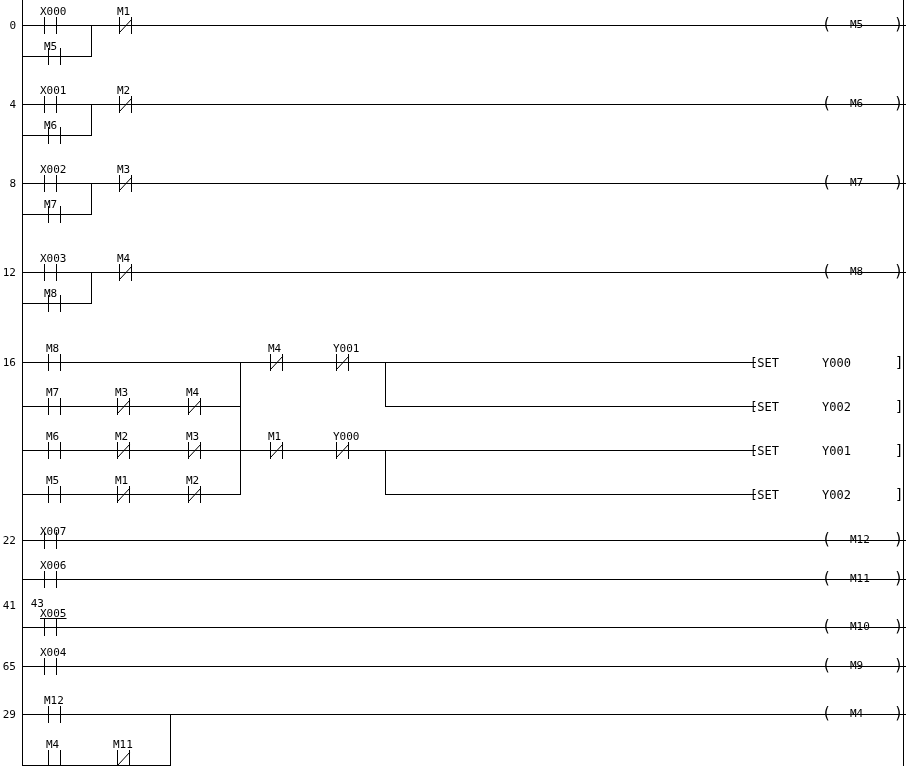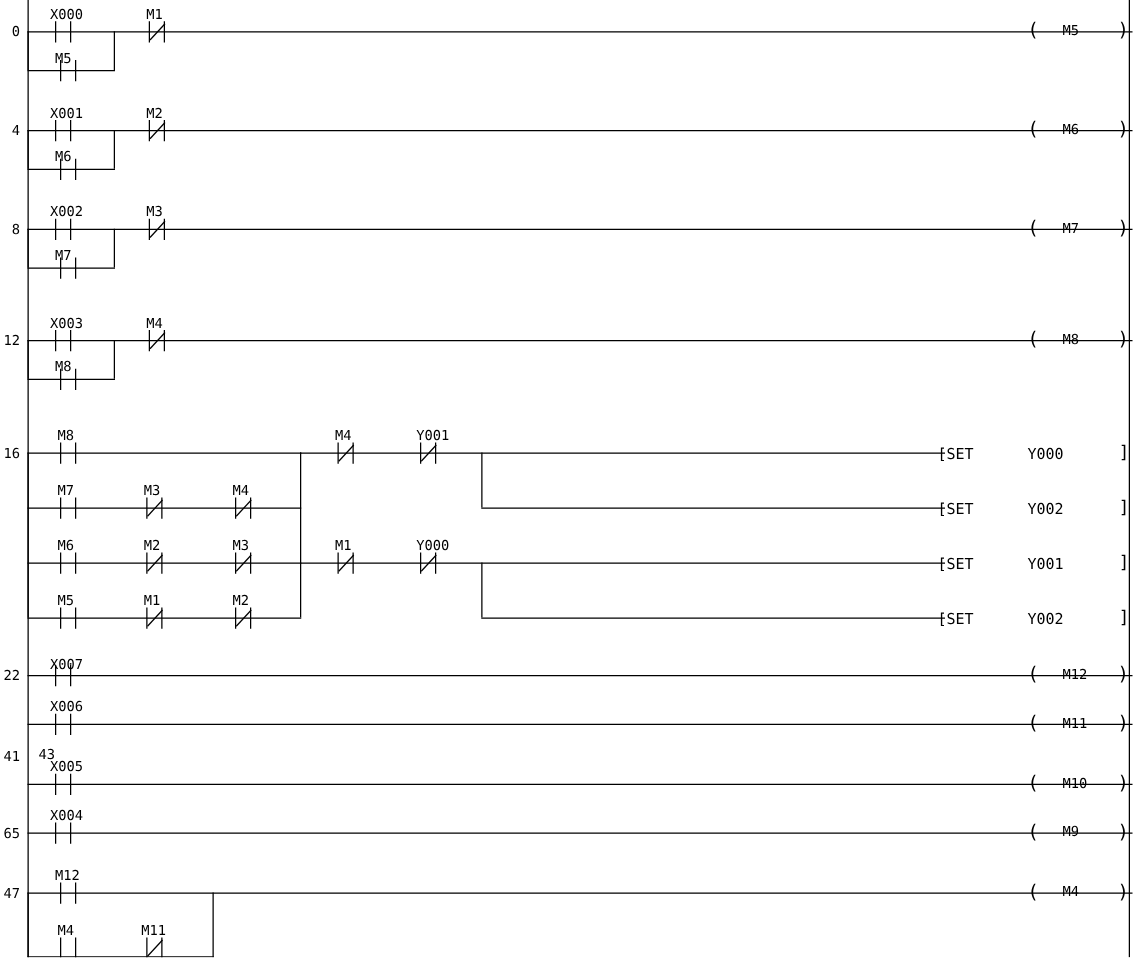--- a/index.html
+++ b/index.html
@@ -313,21 +313,21 @@
       <div class="bar br"></div>
   </div>
   <div class="coil" style="left:822px;top:570px;">
     <span class="p" style="left:0px;">(</span>
     <span class="nm" style="left:28px;top:3px;">M11</span>
     <span class="p" style="left:72px;">)</span>
   </div>
 
   <div class="rung-num" style="left:0px;top:598px;width:16px;padding-left:28px;">43</div>
   <div class="ln h" style="left:22px;top:627px;width:884px;"></div>
-  <div class="nm" style="left:40px;top:608px;">X005</div>
+  <div class="nm" style="left:40px;top:608px;text-decoration:underline;">X005</div>
   <div class="contact" style="left:44px;top:619px;width:14px;height:17px;">
     <div class="bar bl"></div>
       <div class="bar br"></div>
   </div>
   <div class="coil" style="left:822px;top:618px;">
     <span class="p" style="left:0px;">(</span>
     <span class="nm" style="left:28px;top:3px;">M10</span>
     <span class="p" style="left:72px;">)</span>
   </div>
 
@@ -337,21 +337,21 @@
   <div class="contact" style="left:44px;top:658px;width:14px;height:17px;">
     <div class="bar bl"></div>
       <div class="bar br"></div>
   </div>
   <div class="coil" style="left:822px;top:657px;">
     <span class="p" style="left:0px;">(</span>
     <span class="nm" style="left:28px;top:3px;">M9</span>
     <span class="p" style="left:72px;">)</span>
   </div>
 
-  <div class="rung-num" style="left:0px;top:709px;width:16px;">47</div>
+  <div class="rung-num" style="left:0px;top:709px;width:16px;">29</div>
   <div class="ln h" style="left:22px;top:714px;width:884px;"></div>
   <div class="nm" style="left:44px;top:695px;">M12</div>
   <div class="contact" style="left:48px;top:706px;width:14px;height:17px;">
     <div class="bar bl"></div>
       <div class="bar br"></div>
   </div>
   <div class="coil" style="left:822px;top:705px;">
     <span class="p" style="left:0px;">(</span>
     <span class="nm" style="left:28px;top:3px;">M4</span>
     <span class="p" style="left:72px;">)</span>

